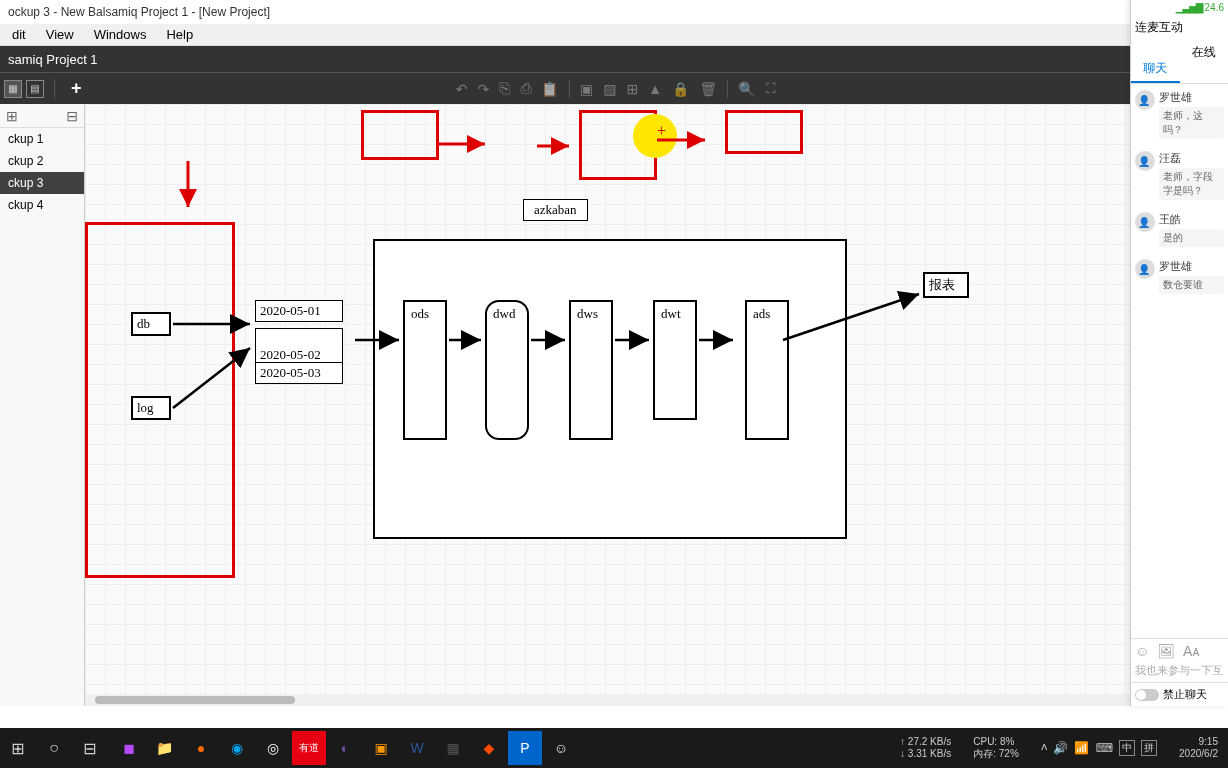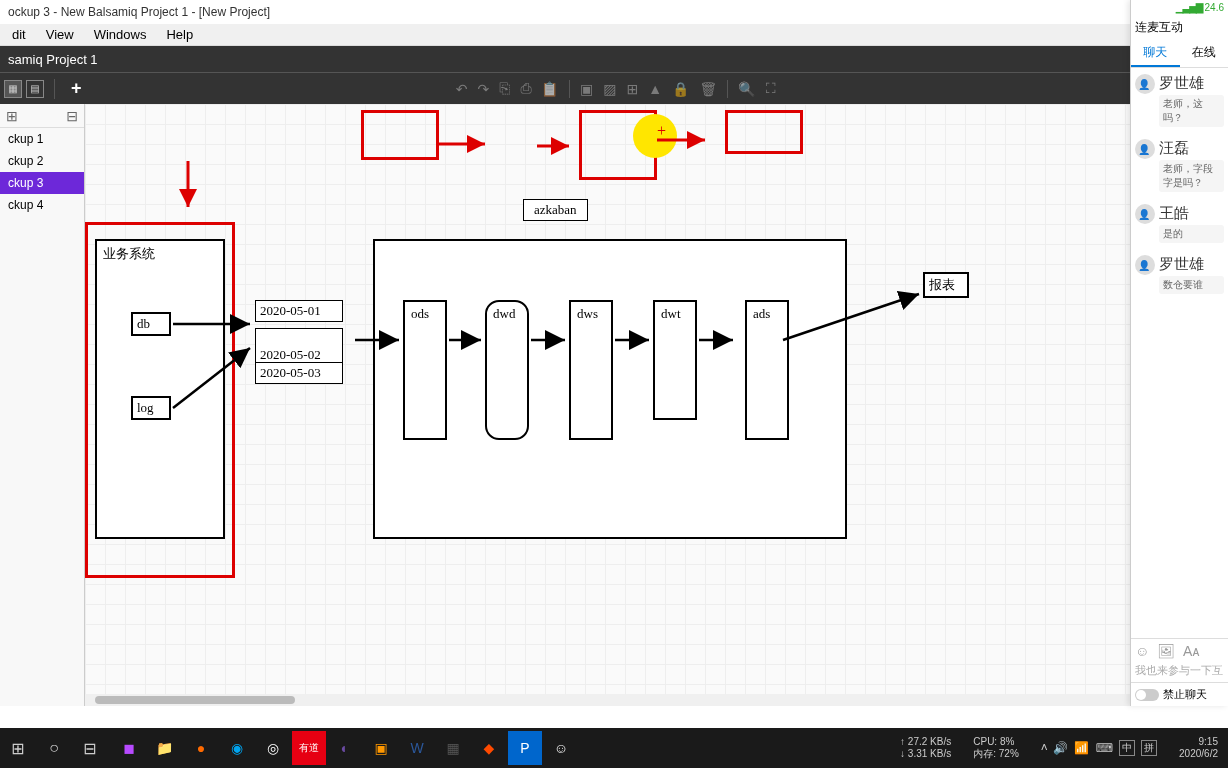--- a/index.html
+++ b/index.html
@@ -27,21 +27,21 @@
 .toolbar-center .ic { opacity: 0.6; }
 .quick-add { color: #ccc; font-size: 13px; display: flex; align-items: center; gap: 4px; padding-right: 8px; }
 
 
 .main { display: flex; height: 602px; }
 
 
 .left-sidebar { width: 85px; background: #f8f8f8; border-right: 1px solid #ccc; }
 .sb-tools { height: 24px; display: flex; align-items: center; justify-content: space-between; padding: 0 6px; border-bottom: 1px solid #ddd; font-size: 14px; color: #666; }
 .sb-item { padding: 4px 8px; font-size: 12px; cursor: pointer; }
-.sb-item.selected { background: #6d28d9; color: #fff; }
+.sb-item.selected { background: #404040; color: #fff; }
 
 
 .canvas-wrap { flex: 1; position: relative; background: #fafafa; overflow: hidden; }
 .canvas { position: relative; width: 100%; height: 100%; background-image: linear-gradient(#eee 1px, transparent 1px), linear-gradient(90deg, #eee 1px, transparent 1px); background-size: 20px 20px; }
 .scroll-v { position: absolute; right: 0; top: 0; width: 12px; height: calc(100% - 12px); background: #f0f0f0; }
 .scroll-v .thumb { width: 8px; height: 80px; background: #bbb; margin: 10px 2px; border-radius: 4px; }
 .scroll-h { position: absolute; bottom: 0; left: 0; height: 12px; width: calc(100% - 12px); background: #f0f0f0; }
 .scroll-h .thumb { height: 8px; width: 200px; background: #bbb; margin: 2px 10px; border-radius: 4px; }
 
 
@@ -55,26 +55,26 @@
 .right-panel .rp-item { padding: 6px 0; border-bottom: 1px solid #e0e0e0; }
 .right-panel .rp-label { font-weight: bold; }
 
 
 .chat-overlay { position: absolute; top: 0; right: 0; width: 98px; height: 706px; background: #fff; border-left: 1px solid #ccc; font-size: 11px; display: flex; flex-direction: column; box-shadow: -2px 0 6px rgba(0,0,0,0.1); }
 .chat-top { display: flex; align-items: center; justify-content: flex-end; padding: 2px 4px; gap: 2px; font-size: 10px; color: #3a3; }
 .chat-top .bars { color: #3a3; letter-spacing: -1px; }
 .chat-title { padding: 4px; font-size: 12px; }
 .chat-tabs { display: flex; border-bottom: 1px solid #ddd; }
 .chat-tab { flex: 1; text-align: center; padding: 4px 0; font-size: 12px; }
-.chat-tab.active { color: #0078d7; border-bottom: 2px solid #0078d7; }
+.chat-tab.active { color: #0078d7; border-bottom: 2px solid #0078d7; margin-top: 16px; }
 .chat-body { flex: 1; overflow: hidden; }
 .chat-msg { padding: 6px 4px; display: flex; gap: 4px; align-items: flex-start; }
 .chat-avatar { width: 20px; height: 20px; background: #ddd; border-radius: 50%; flex-shrink: 0; font-size: 10px; display: flex; align-items: center; justify-content: center; }
 .chat-msg-body { flex: 1; }
-.chat-name { font-size: 15px; color: #333; margin-bottom: 2px; }
+.chat-name { font-size: 11px; color: #333; margin-bottom: 2px; }
 .chat-text { font-size: 10px; color: #666; background: #f5f5f5; padding: 2px 4px; border-radius: 3px; }
 .chat-input-bar { border-top: 1px solid #ddd; padding: 4px; }
 .chat-icons { display: flex; gap: 8px; font-size: 14px; color: #999; padding-bottom: 4px; }
 .chat-placeholder { color: #aaa; font-size: 11px; }
 .chat-footer { border-top: 1px solid #ddd; padding: 4px; display: flex; align-items: center; gap: 4px; }
 .toggle { width: 24px; height: 12px; background: #ccc; border-radius: 6px; position: relative; }
 .toggle::before { content: ""; position: absolute; width: 10px; height: 10px; background: #fff; border-radius: 50%; top: 1px; left: 1px; }
 
 
 .taskbar { position: absolute; left: 0; bottom: 0; width: 100%; height: 40px; background: #1a1a1a; display: flex; align-items: center; padding: 0 4px; color: #ccc; font-size: 11px; }
@@ -179,23 +179,20 @@
         </svg>
 
       <svg class="arrow-svg" style="left:88px; top:55px; width:30px; height:60px;">
           <line x1="15" y1="2" x2="15" y2="48" stroke="#d00" stroke-width="3" marker-end="url(#ra)"></line>
         </svg>
 
       <div class="shape" style="left:438px; top:95px; border-width:1px; padding:2px 10px;">azkaban</div>
 
       <div class="redbox" style="left:0px; top:118px; width:150px; height:356px;"></div>
 
-      <div class="shape" style="left:10px; top:135px; width:130px; height:300px;">
-        <span>业务系统</span>
-      </div>
       <div class="shape" style="left:46px; top:208px; width:40px; height:24px; padding:2px 4px;">db</div>
       <div class="shape" style="left:46px; top:292px; width:40px; height:24px; padding:2px 4px;">log</div>
 
       <div class="shape" style="left:170px; top:196px; width:88px; padding:2px 4px; border-width:1px;">2020-05-01</div>
       <div class="shape" style="left:170px; top:224px; width:88px; padding:18px 4px; border-width:1px;">2020-05-02</div>
       <div class="shape" style="left:170px; top:258px; width:88px; padding:2px 4px; border-width:1px;">2020-05-03</div>
 
       <div class="shape" style="left:288px; top:135px; width:474px; height:300px;"></div>
 
       <div class="shape" style="left:318px; top:196px; width:44px; height:140px;">ods</div>

